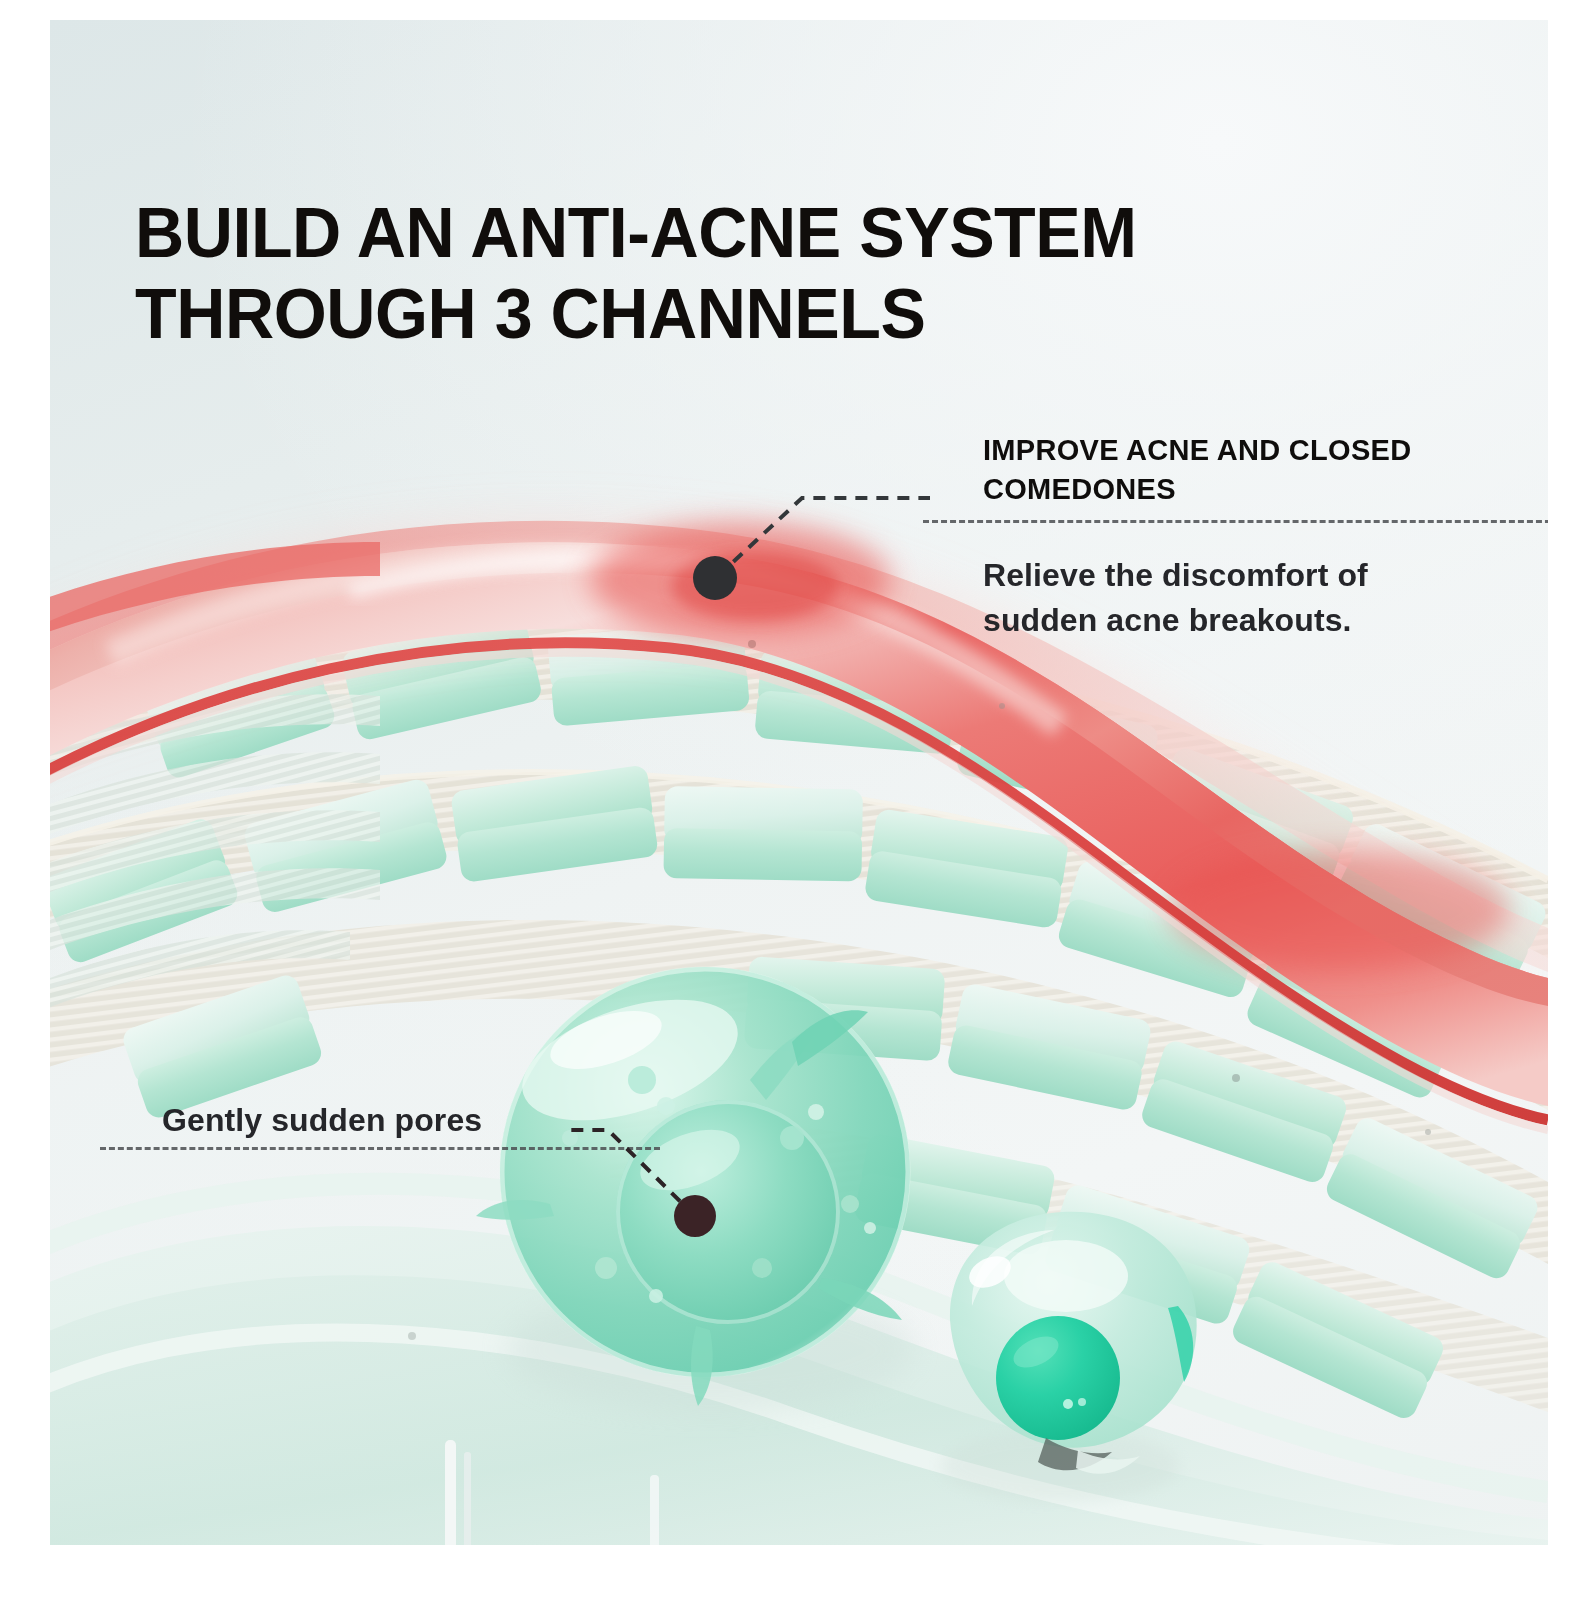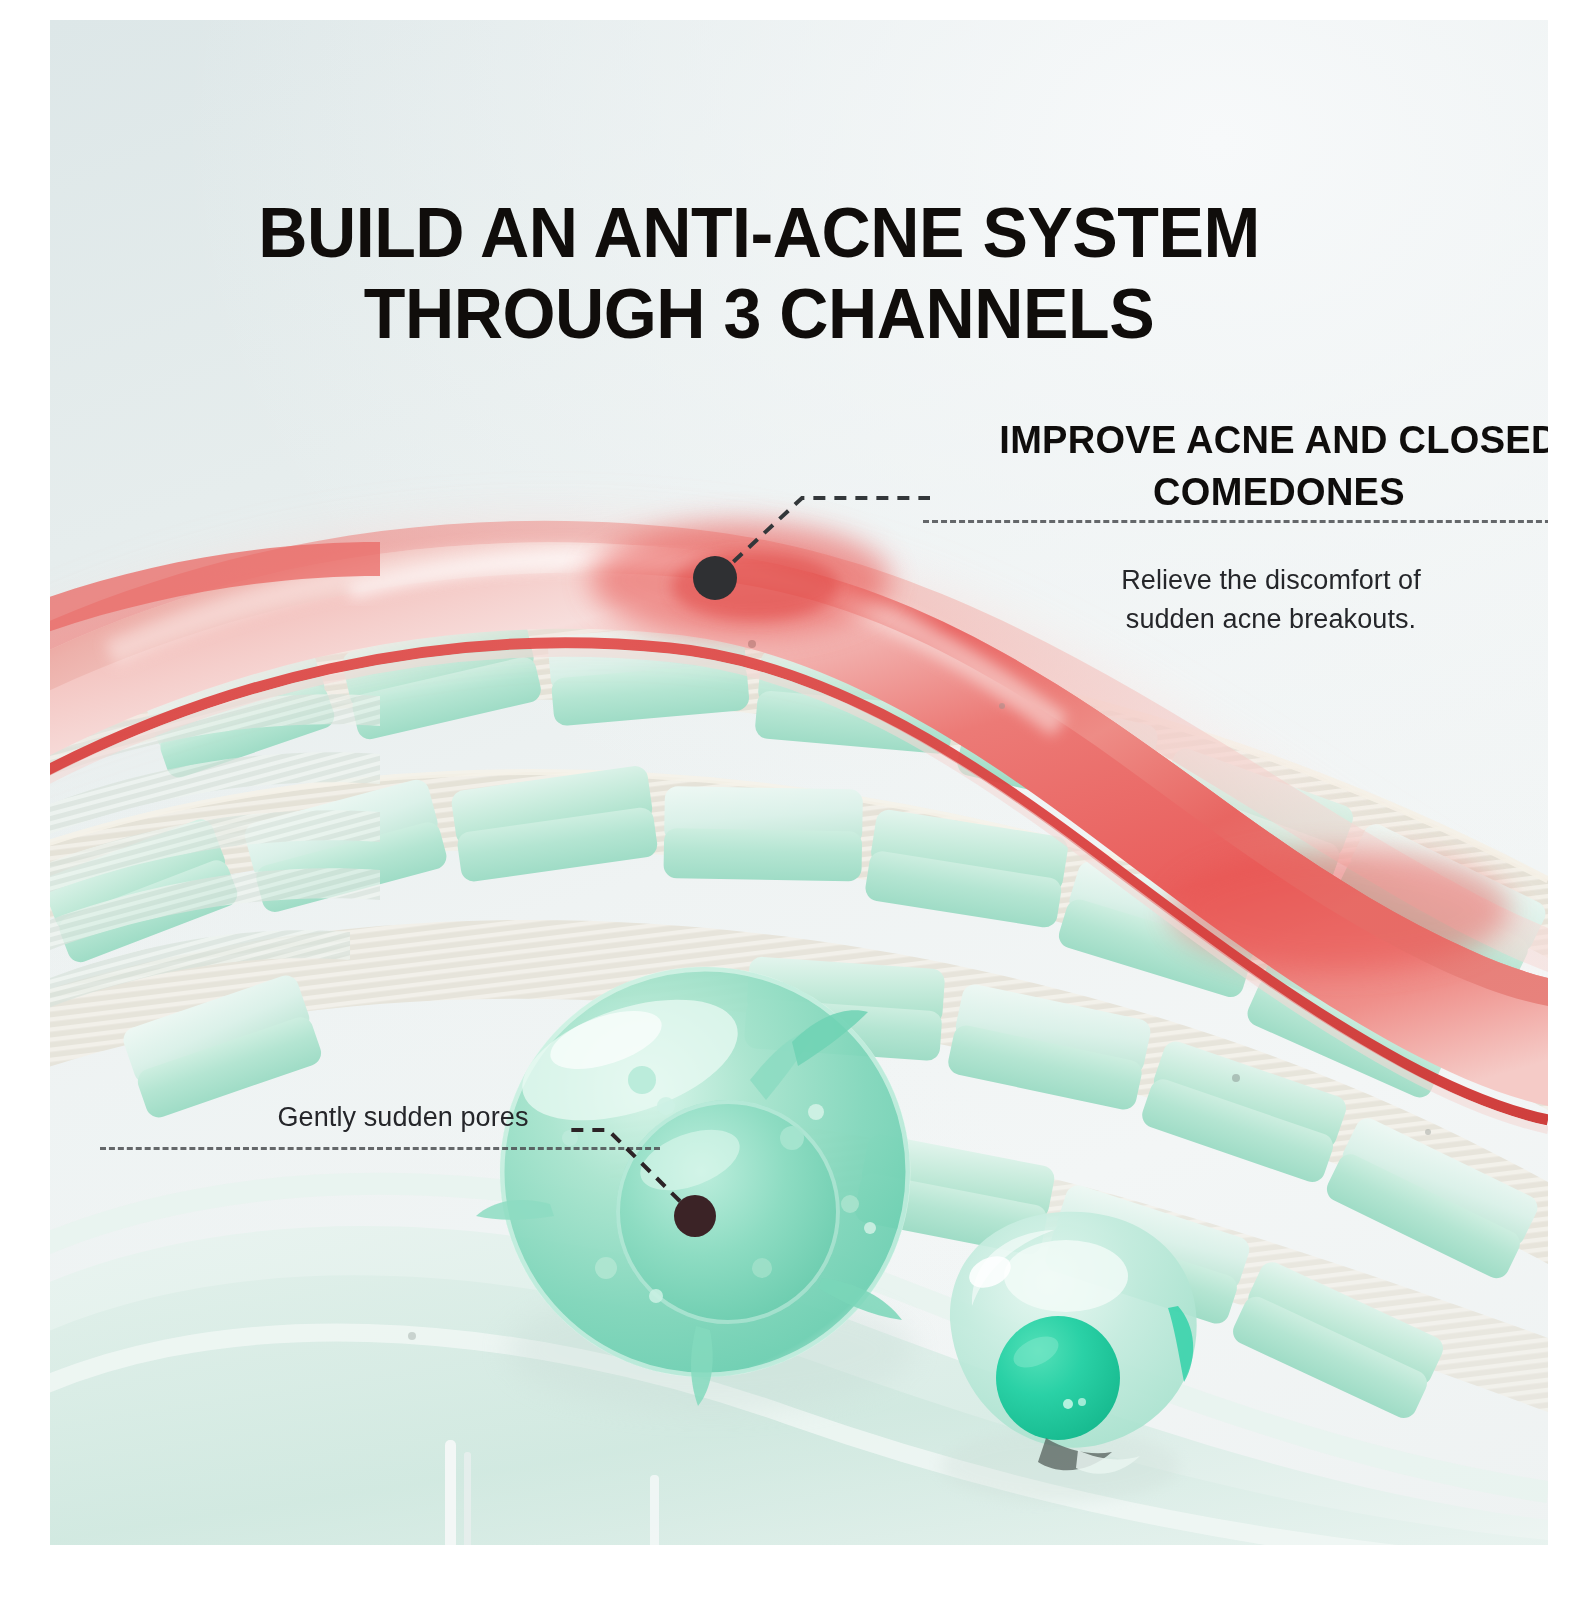--- a/index.html
+++ b/index.html
@@ -14,21 +14,20 @@
     font-family: "Liberation Sans", sans-serif;
     -webkit-font-smoothing: antialiased;
   }
 
   #poster {
     position: relative;
     width: 1594px;
     height: 1600px;
     background: #ffffff;
     overflow: hidden;
-    text-align: center;
   }
 
   
   #canvas {
     position: absolute;
     left: 50px;
     top: 20px;
     width: 1498px;
     height: 1525px;
     overflow: hidden;
@@ -63,32 +62,32 @@
     transform: scaleX(0.96);
     transform-origin: left top;
   }
 
   .callout { position: absolute; }
 
   .callout-heading {
     color: #0f0d0c;
     font-family: "Liberation Sans", sans-serif;
     font-weight: bold;
-    font-size: 38px;
+    font-size: 29px;
     line-height: 1.36;
     letter-spacing: 0.3px;
     white-space: pre-line;
-    margin: 0;
+    margin: 16px;
   }
 
   .callout-body {
     color: #25262a;
     font-family: "Liberation Sans", sans-serif;
-    font-weight: normal;
-    font-size: 27px;
+    font-weight: bold;
+    font-size: 32px;
     line-height: 1.42;
     letter-spacing: 0.1px;
     white-space: pre-line;
     margin: 16px;
   }
 
   
   #callout-acne { left: 885px; top: 395px; width: 640px; }
   #callout-acne .callout-heading { margin-left: 48px; }
   #callout-acne .callout-body { margin-left: 48px; margin-top: 43px; }

